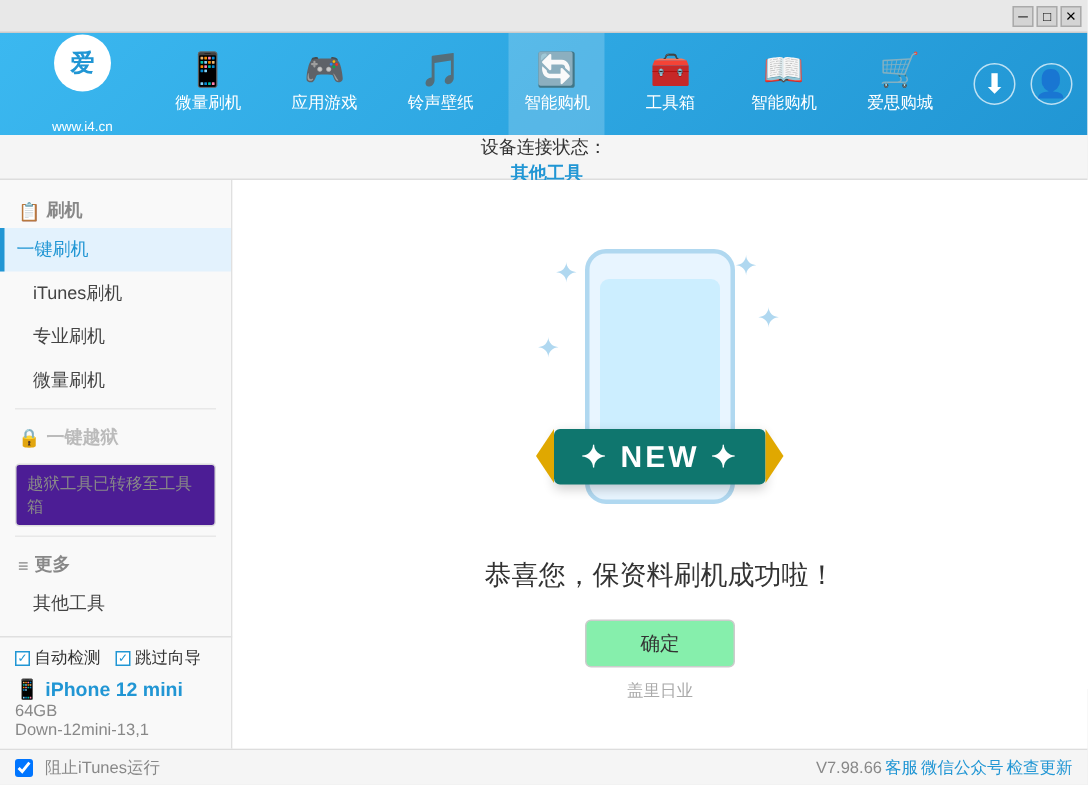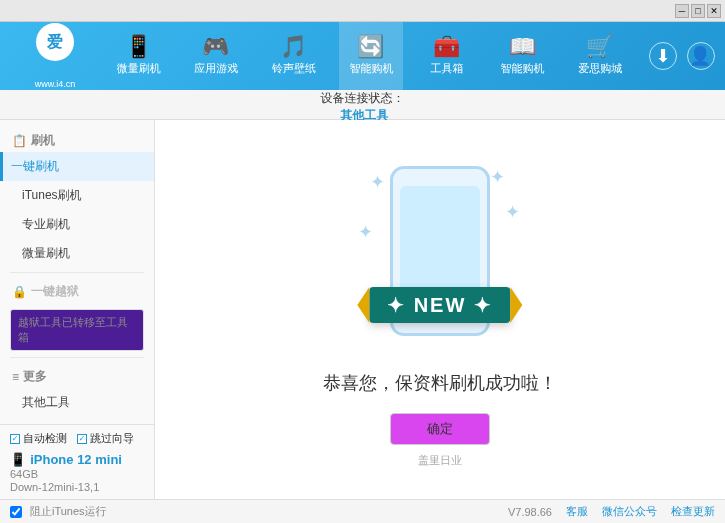--- a/index.html
+++ b/index.html
@@ -245,21 +245,21 @@
 
     .success-text {
       font-size: 18px;
       color: #333;
       margin-bottom: 18px;
       font-weight: normal;
     }
     .confirm-btn {
       width: 100px;
       height: 32px;
-      background: #d946ef;
+      background: #86efac;
       border: 1px solid #ccc;
       border-radius: 4px;
       cursor: pointer;
       font-size: 13px;
       color: #333;
       margin-bottom: 8px;
     }
     .days-counter {
       font-size: 11px;
       color: #aaa;
@@ -278,21 +278,21 @@
       color: #888;
     }
     .bottom-left {
       display: flex;
       align-items: center;
       gap: 8px;
     }
     .bottom-right {
       display: flex;
       align-items: center;
-      gap: 14px;
+      gap: 2px;
     }
     .device-checkboxes {
       display: flex;
       gap: 10px;
       margin-bottom: 6px;
       width: 100%;
     }
     .device-checkbox-item {
       display: flex;
       align-items: center;

